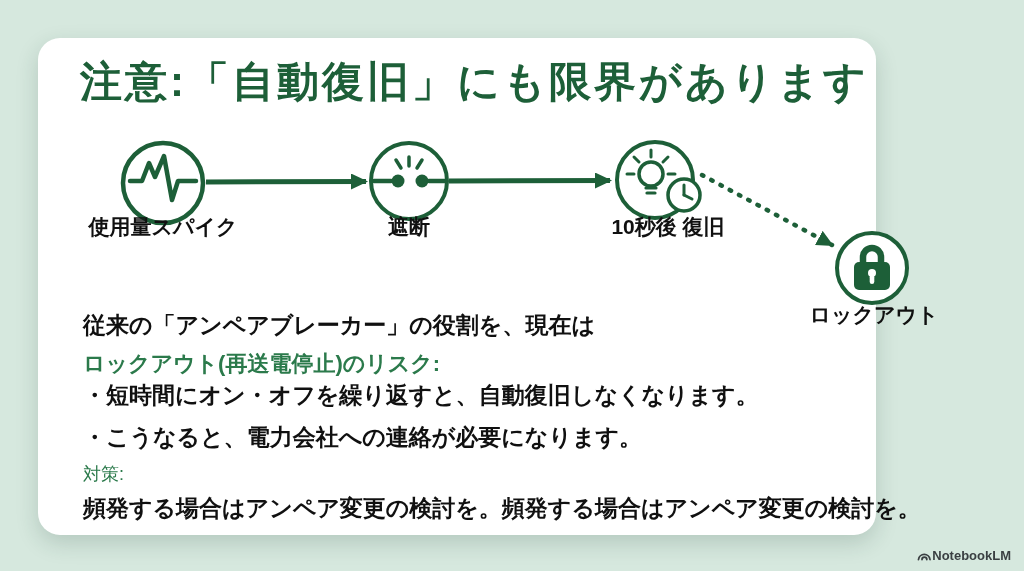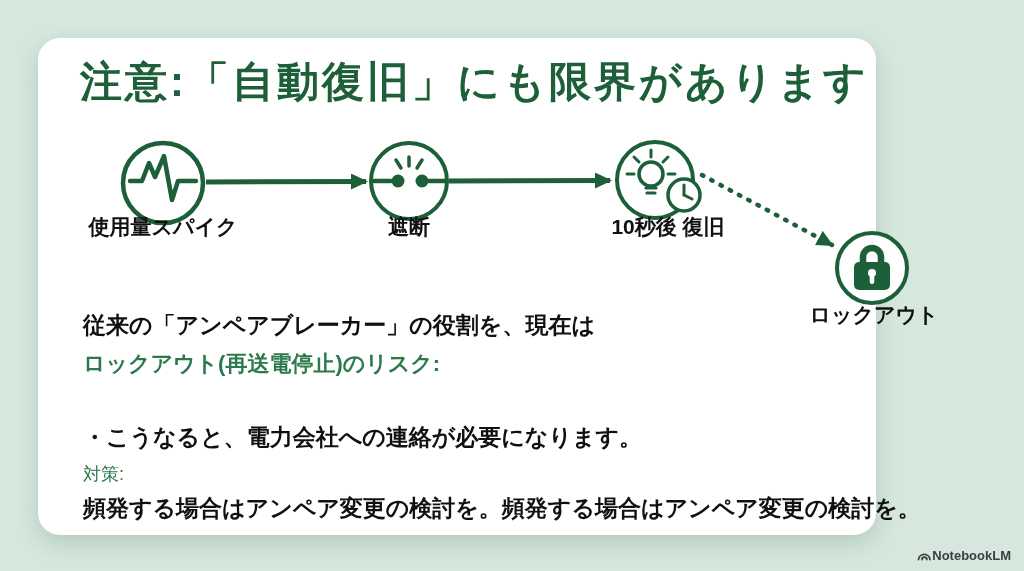--- a/index.html
+++ b/index.html
@@ -120,20 +120,21 @@
       </g>
       <text x="836" y="189" text-anchor="middle">ロックアウト</text>
     </g>
   </svg>
 
   <div class="txt intro">
     <div>従来の「アンペアブレーカー」の役割を、現在は</div>
   </div>
 
   <div class="txt risk-heading">ロックアウト(再送電停止)のリスク:</div>
+  <div class="txt bullet-1">・短時間にオン・オフを繰り返すと、自動復旧しなくなります。</div>
   <div class="txt bullet-2">・こうなると、電力会社への連絡が必要になります。</div>
 
   <div class="txt measure-heading">対策:</div>
   <div class="txt measure-text">頻発する場合はアンペア変更の検討を。頻発する場合はアンペア変更の検討を。</div>
 </div>
 
 <div class="footer">
   <svg width="16" height="13" viewBox="0 0 16 13">
     <path d="M2.5,10.5 A5.8,5.8 0 0 1 14,10.5" fill="none" stroke="#3a3f42" stroke-width="1.8" stroke-linecap="round"></path>
     <path d="M6,10.5 A2.4,2.4 0 0 1 10.8,10.5" fill="none" stroke="#3a3f42" stroke-width="1.8" stroke-linecap="round"></path>

